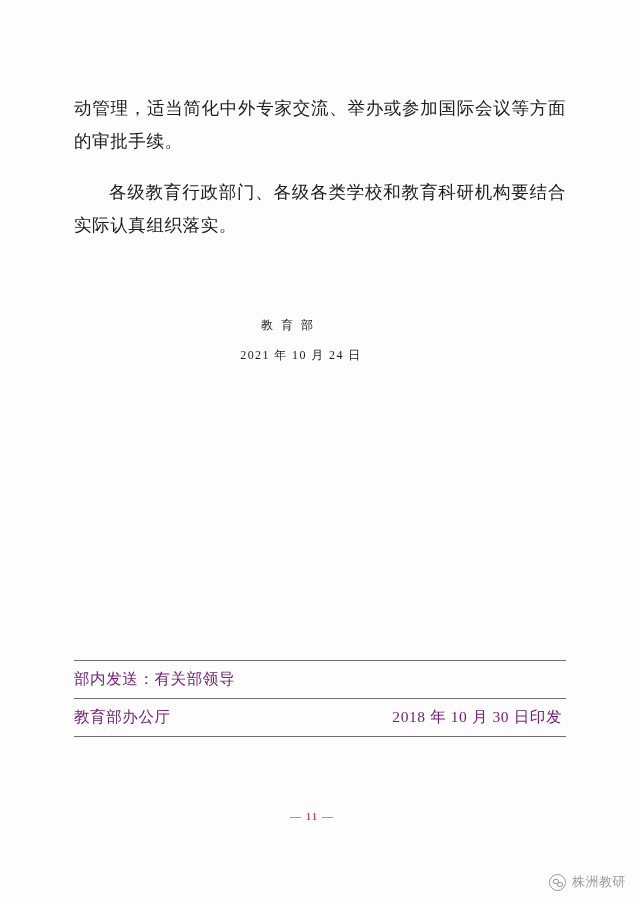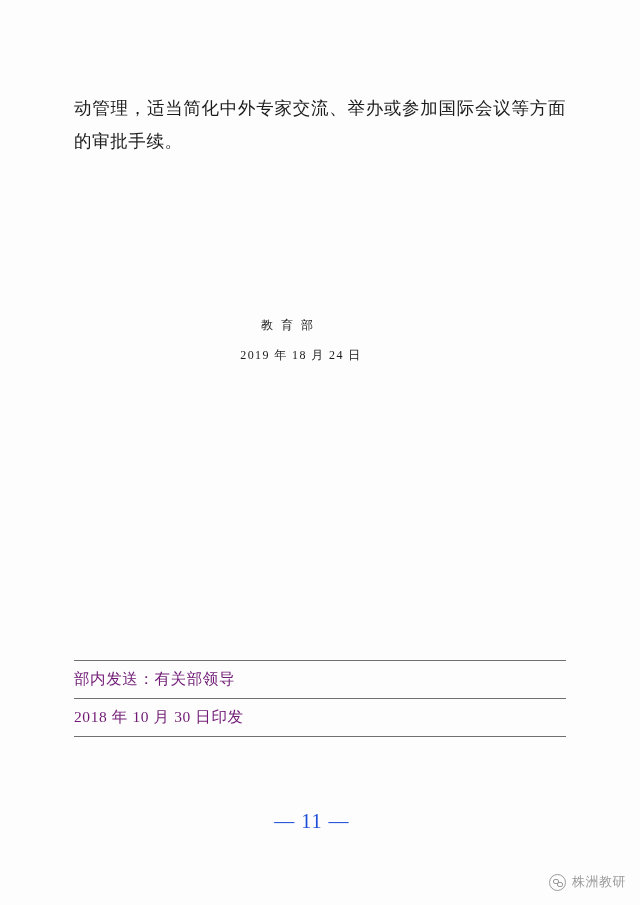--- a/index.html
+++ b/index.html
@@ -98,23 +98,23 @@
   }
   .footer-row .left { white-space: nowrap; }
   .footer-row .right { white-space: nowrap; margin-right: 4px; }
 
   .page-number {
     position: absolute;
     left: 0;
     top: 810px;
     width: 624px;
     text-align: center;
-    font-size: 20px;
+    font-size: 11px;
     letter-spacing: 1px;
-    color: #1d4ed8;
+    color: #b91c1c;
   }
 
   .watermark {
     position: absolute;
     right: 14px;
     bottom: 14px;
     display: flex;
     align-items: center;
     gap: 6px;
     color: #9a9a9a;
@@ -148,35 +148,37 @@
     background: #fdfdfd;
   }
 </style>
 </head>
 <body>
 
 <div class="page">
 
   <div class="doc-body">
     <p class="para">动管理，适当简化中外专家交流、举办或参加国际会议等方面的审批手续。</p>
+    <p class="para indent">各级教育行政部门、各级各类学校和教育科研机构要结合实际认真组织落实。</p>
   </div>
 
   <div class="signature-block">
     <div class="sig-line sig-org">教育部</div>
-    <div class="sig-line sig-date">2019 年 18 月 24 日</div>
+    <div class="sig-line sig-date">2021 年 10 月 24 日</div>
   </div>
 
   <div class="footer-block">
     <div class="rule"></div>
     <div class="footer-row">
       <span class="left">部内发送：有关部领导</span>
       <span class="right"></span>
     </div>
     <div class="rule"></div>
     <div class="footer-row">
+      <span class="left">教育部办公厅</span>
       <span class="right">2018 年 10 月 30 日印发</span>
     </div>
     <div class="rule"></div>
   </div>
 
   <div class="page-number">— 11 —</div>
 
   <div class="watermark">
     <span class="wm-icon"></span>
     <span>株洲教研</span>

